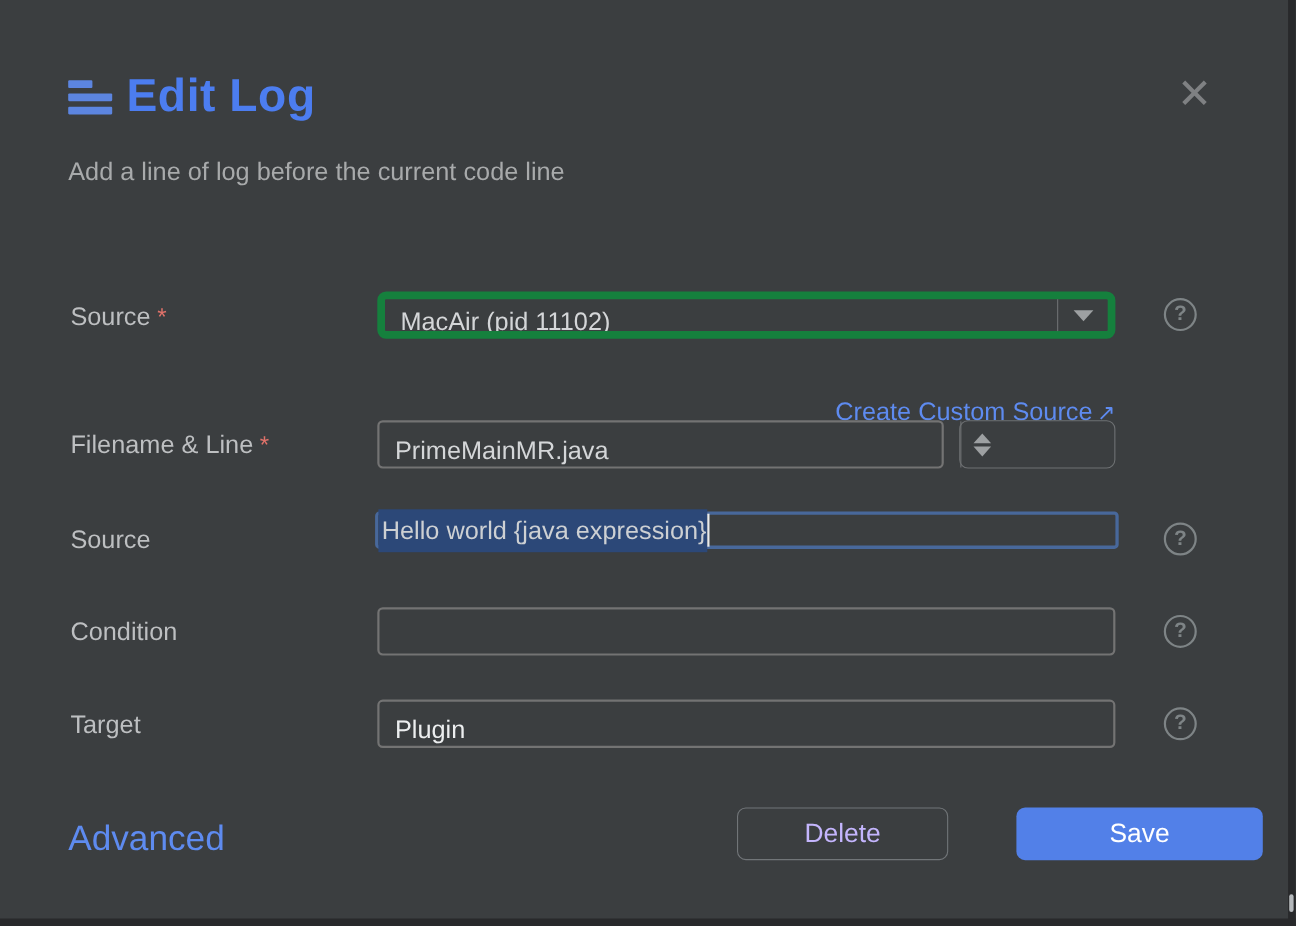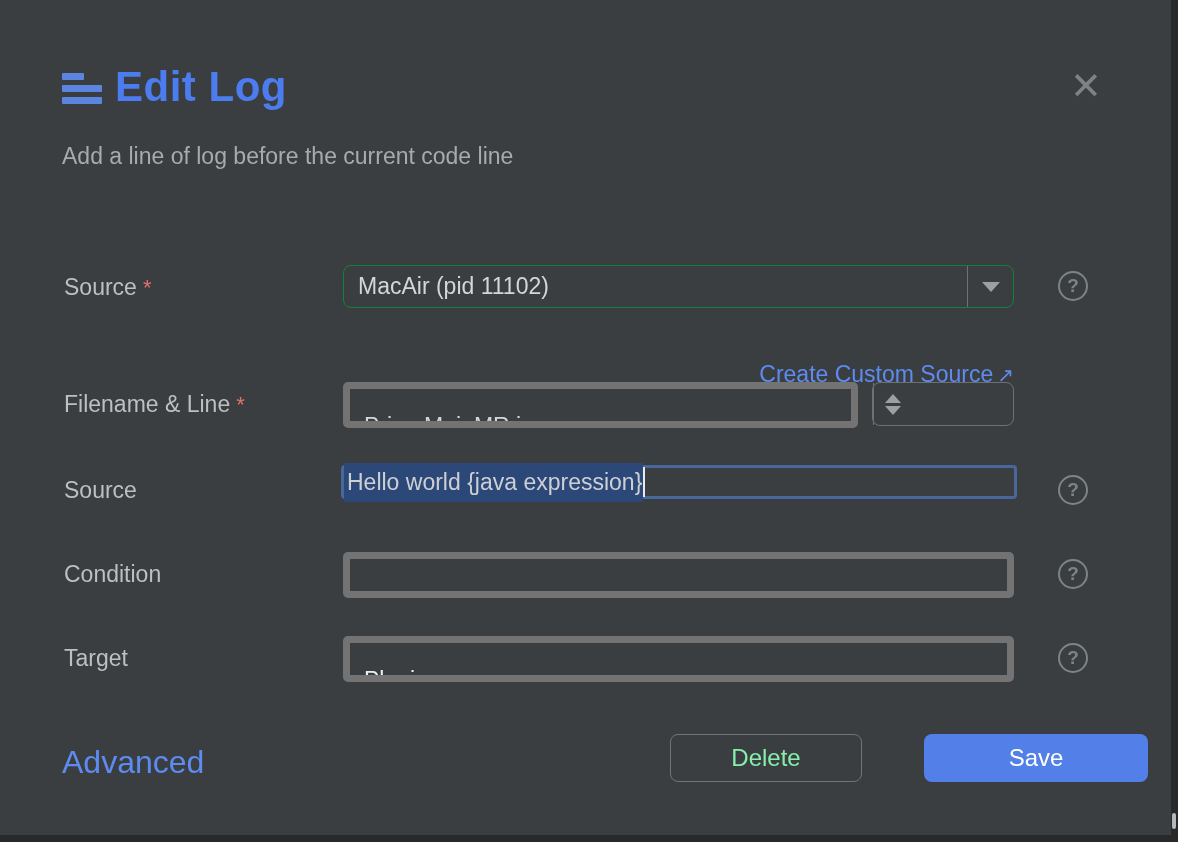--- a/index.html
+++ b/index.html
@@ -47,31 +47,31 @@
 
   
   .field-label {
     position: absolute; left: 64px;
     font-size: 23px; color: #bdbfc1;
   }
   .required { color: #e0726a; margin-left: 6px; font-size: 22px; }
 
   .input-box {
     position: absolute; left: 343px; width: 671px; height: 44px;
-    border: 7px solid #737373; border-radius: 5px;
+    border: 2px solid #737373; border-radius: 5px;
     background: transparent;
     font-size: 23px; color: #d4d6d8;
-    line-height: 42px; padding: 16px 14px;
+    line-height: 42px; padding: 4px 14px;
     white-space: nowrap; overflow: hidden;
   }
 
   
   .combo {
     position: absolute; left: 343px; top: 265px; width: 671px; height: 43px;
-    border: 1px solid #15803d; border-radius: 8px; display: flex;
+    border: 7px solid #15803d; border-radius: 8px; display: flex;
   }
   .combo-value {
     flex: 1; font-size: 23px; color: #d4d6d8; line-height: 41px;
     padding: 0 14px; white-space: nowrap; overflow: hidden;
   }
   .combo-arrow-section {
     width: 46px; border-left: 1px solid #6e7173;
     display: flex; align-items: center; justify-content: center;
     cursor: pointer;
   }
@@ -137,21 +137,21 @@
   .target-text { color: #eceeef; }
 
   
   .link-advanced { left: 62px; top: 744px; font-size: 32px; }
   .btn {
     position: absolute; top: 734px; height: 48px; border-radius: 8px;
     font-size: 24px; text-align: center; line-height: 46px; cursor: pointer;
   }
   .btn-delete {
     left: 670px; width: 192px;
-    border: 1px solid #717578; color: #86efac; background: transparent;
+    border: 1px solid #717578; color: #c4b5fd; background: transparent;
   }
   .btn-save {
     left: 924px; width: 224px;
     background: #5280e8; color: #ffffff; border: none; line-height: 48px;
   }
 </style>
 </head>
 <body>
 
 <div>

